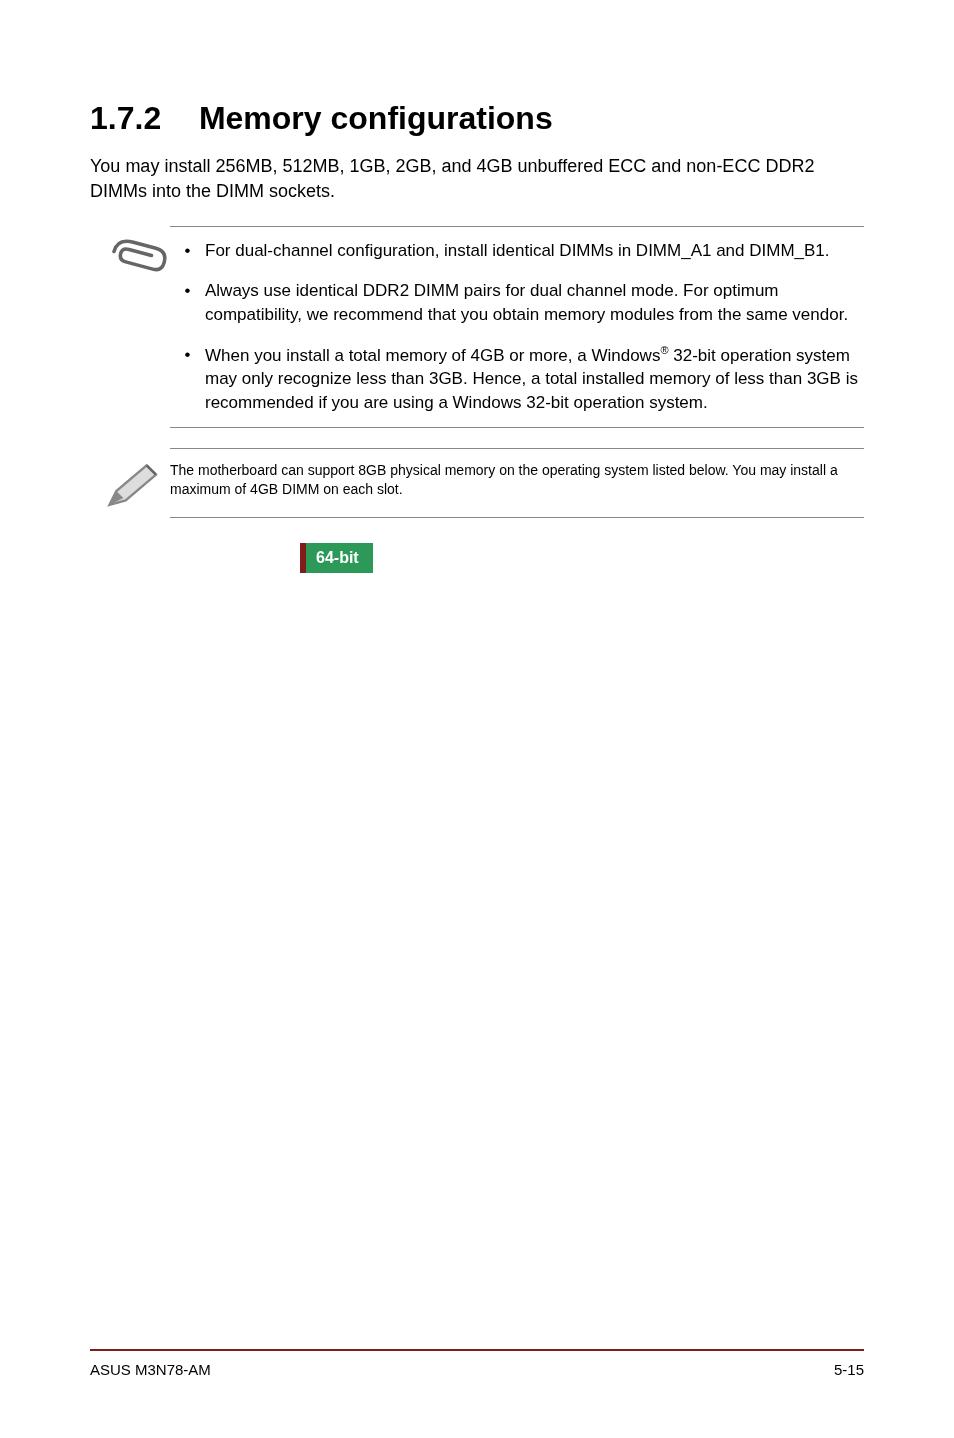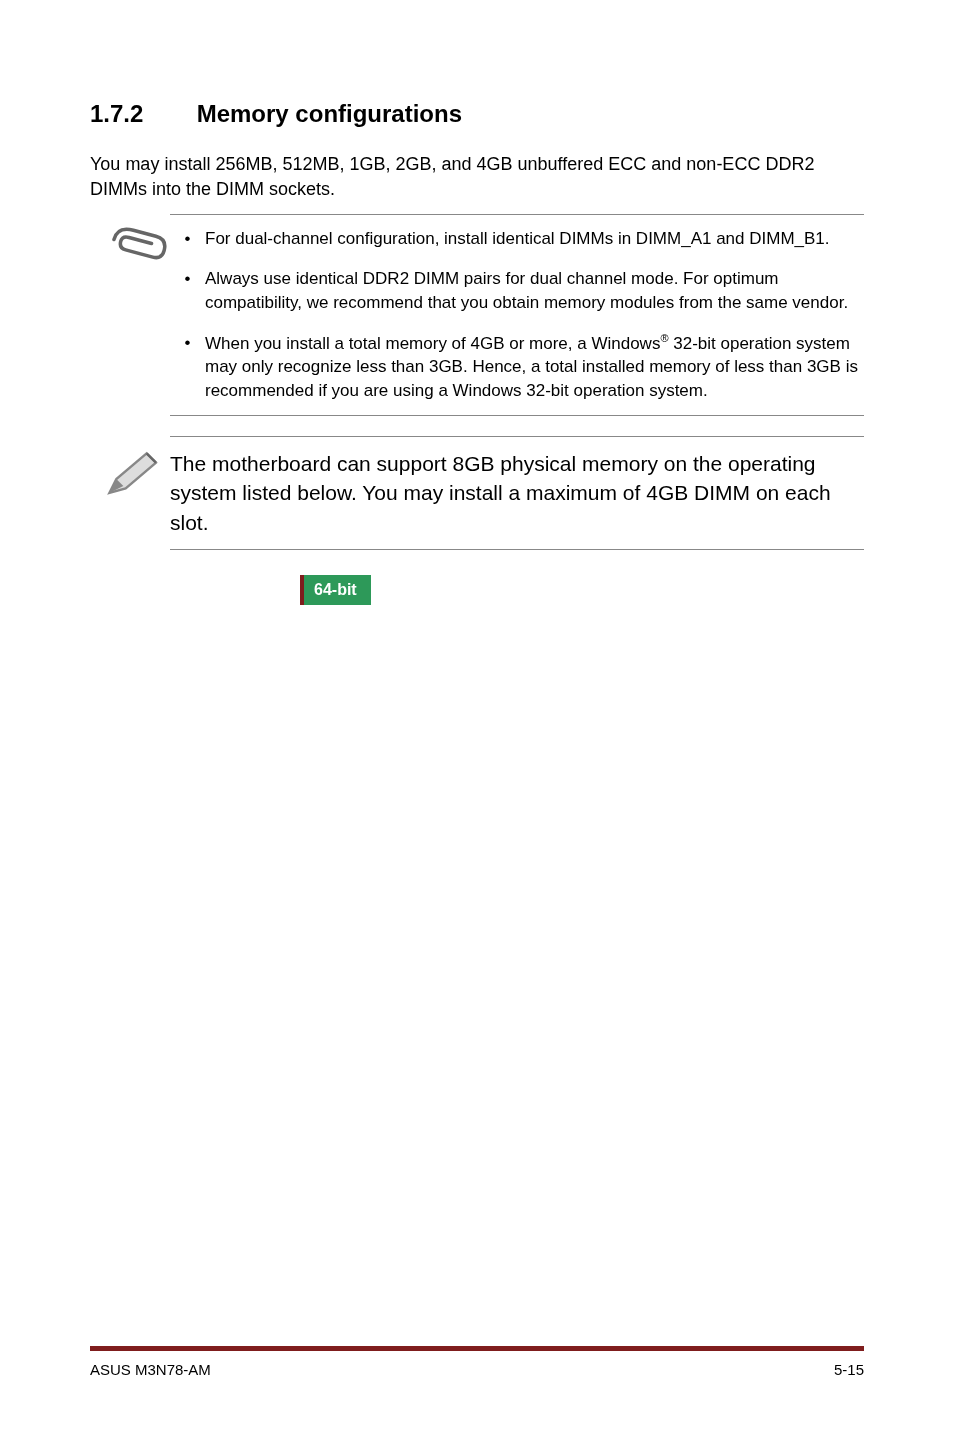--- a/index.html
+++ b/index.html
@@ -10,32 +10,32 @@
     body {
       width: 954px;
       height: 1438px;
       background: #ffffff;
       font-family: Arial, Helvetica, sans-serif;
       color: #000000;
       position: relative;
       padding: 100px 90px 50px 90px;
     }
     .section-heading {
-      font-size: 24px;
+      font-size: 32px;
       font-weight: bold;
-      margin-bottom: 24px;
+      margin-bottom: 17px;
     }
     .section-number {
       display: inline-block;
       width: 100px;
     }
     .intro-text {
       font-size: 18px;
       line-height: 1.4;
-      margin-bottom: 12px;
+      margin-bottom: 22px;
     }
     .note-block {
       display: flex;
       margin-bottom: 20px;
       margin-left: 10px;
     }
     .icon-cell {
       width: 70px;
       flex-shrink: 0;
       padding-top: 8px;
@@ -57,39 +57,39 @@
     }
     .bullet-dot {
       width: 35px;
       flex-shrink: 0;
       text-align: center;
     }
     .bullet-text {
       flex: 1;
     }
     .single-note {
-      font-size: 21px;
+      font-size: 14px;
       line-height: 1.4;
       padding: 0;
     }
     .table-container {
       margin-top: 25px;
       margin-left: 210px;
     }
     .os-table {
       border-collapse: collapse;
     }
     .os-table th {
       background: #2d9959;
       color: #ffffff;
       font-weight: bold;
       font-size: 16px;
       padding: 6px 10px;
       text-align: center;
-      border-left: 4px solid #7f1d1d;
+      border-left: 6px solid #7f1d1d;
       border-right: 4px solid #2d9959;
     }
     .os-table td {
       font-size: 16px;
       padding: 7px 14px;
       border-left: 4px solid #2d9959;
       border-right: 4px solid #2d9959;
     }
     .os-table tr:first-child td {
       border-top: 2px solid #2d9959;
@@ -99,21 +99,21 @@
     }
     .reg {
       font-size: 11px;
       vertical-align: super;
     }
     .footer {
       position: absolute;
       bottom: 60px;
       left: 90px;
       right: 90px;
-      border-top: 5px solid #7f1d1d;
+      border-top: 2px solid #7f1d1d;
       padding-top: 10px;
       display: flex;
       justify-content: space-between;
       font-size: 15px;
     }
   </style>
 </head>
 <body>
 
 <h2 class="section-heading">

